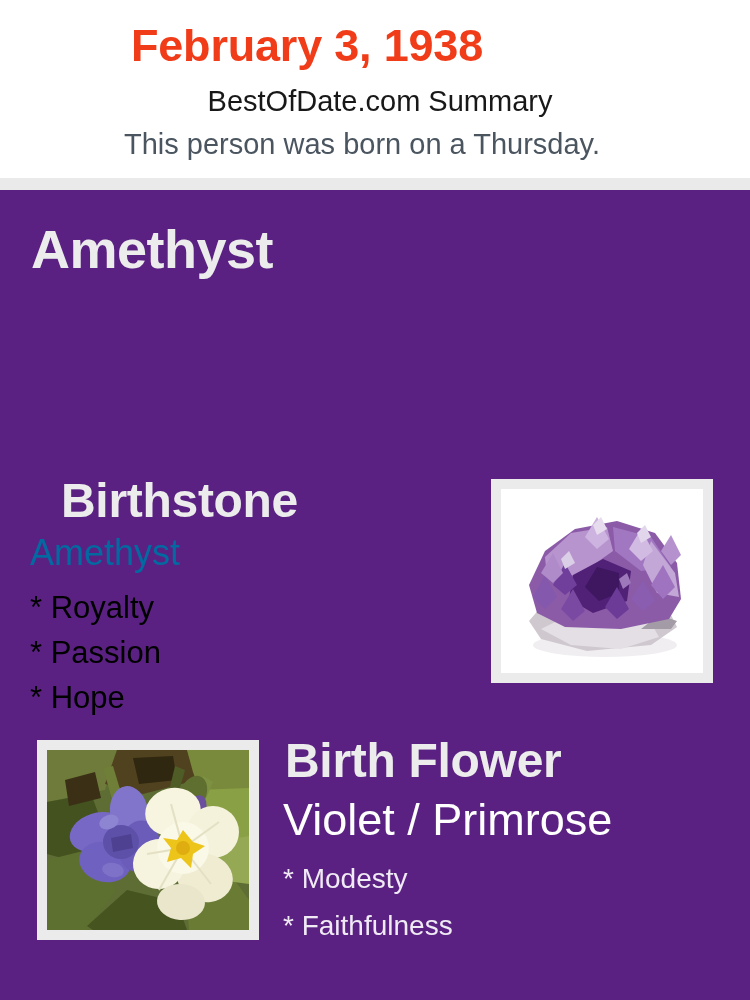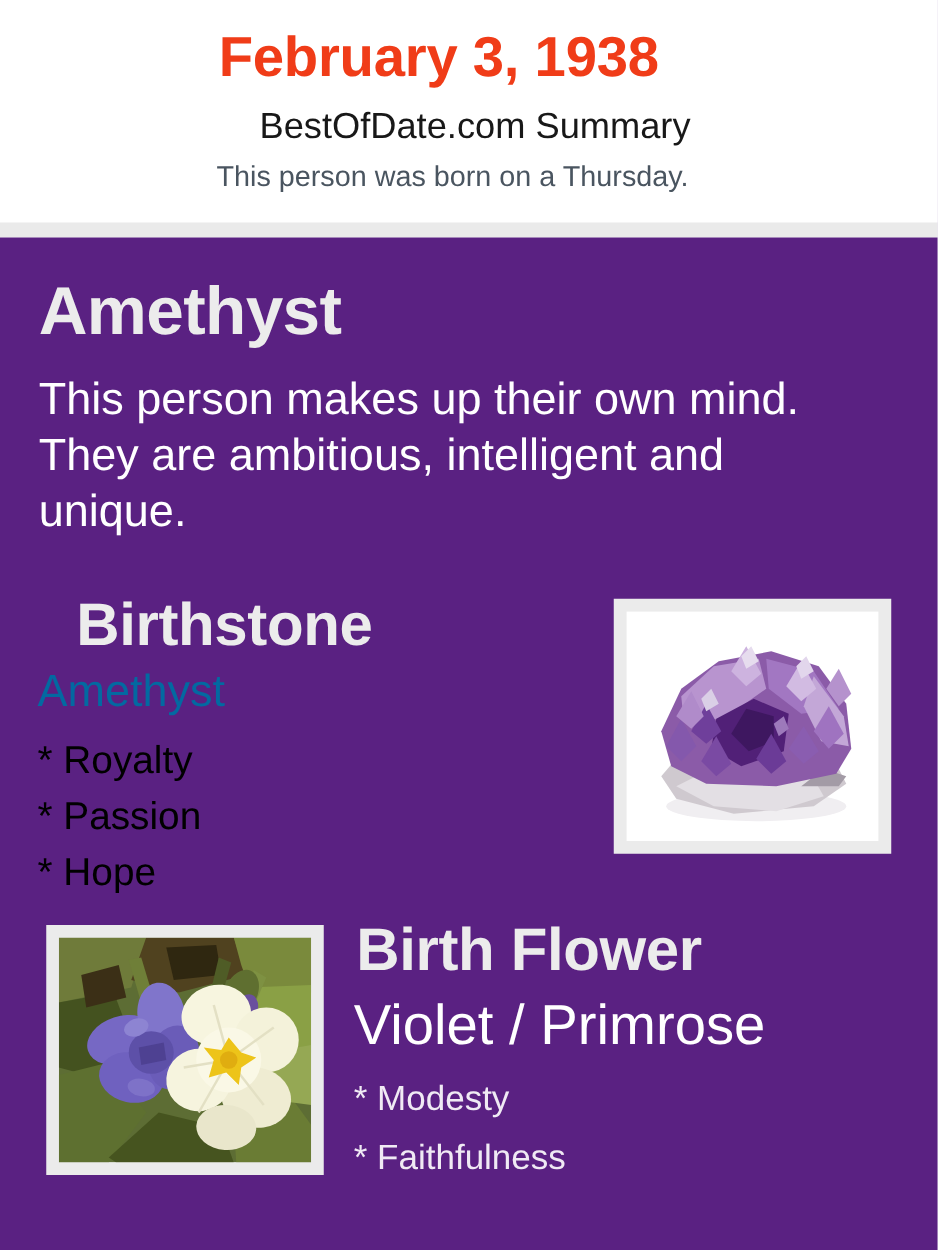--- a/index.html
+++ b/index.html
@@ -35,39 +35,38 @@
   .header-date {
     position: absolute;
     left: 0;
     top: 23px;
     width: 614px;
     font-size: 45px;
     font-weight: bold;
     color: #f03c18;
     letter-spacing: -0.2px;
     line-height: 1.0;
-    padding-left: 44px;
   }
   .header-site {
     position: absolute;
     left: 0;
     top: 87px;
     width: 736px;
     font-size: 29px;
     font-weight: normal;
     color: #181818;
     line-height: 1.0;
     padding-left: 12px;
   }
   .header-note {
     position: absolute;
     left: 0;
     top: 130px;
     width: 724px;
-    font-size: 23px;
+    font-size: 29px;
     font-weight: normal;
     color: #4a5560;
     line-height: 1.0;
   }
   .header-rule {
     position: absolute;
     left: 0;
     top: 178px;
     width: 750px;
     height: 12px;
@@ -208,21 +207,20 @@
   <div class="header">
     <div class="header-date">February 3, 1938</div>
     <div class="header-site">BestOfDate.com Summary</div>
     <div class="header-note">This person was born on a Thursday.</div>
   </div>
   <div class="header-rule"></div>
 
   <div class="body-panel"></div>
 
   <div class="zodiac-title">Amethyst</div>
-  <div class="zodiac-desc">This person makes up their own mind. They are ambitious, intelligent and unique.</div>
 
   <div class="stone-title">Birthstone</div>
   <div class="stone-name">Amethyst</div>
   <div class="stone-traits">
     <div class="trait">* Royalty</div>
     <div class="trait">* Passion</div>
     <div class="trait">* Hope</div>
   </div>
 
   <div class="photo-frame" id="amethyst-frame">

